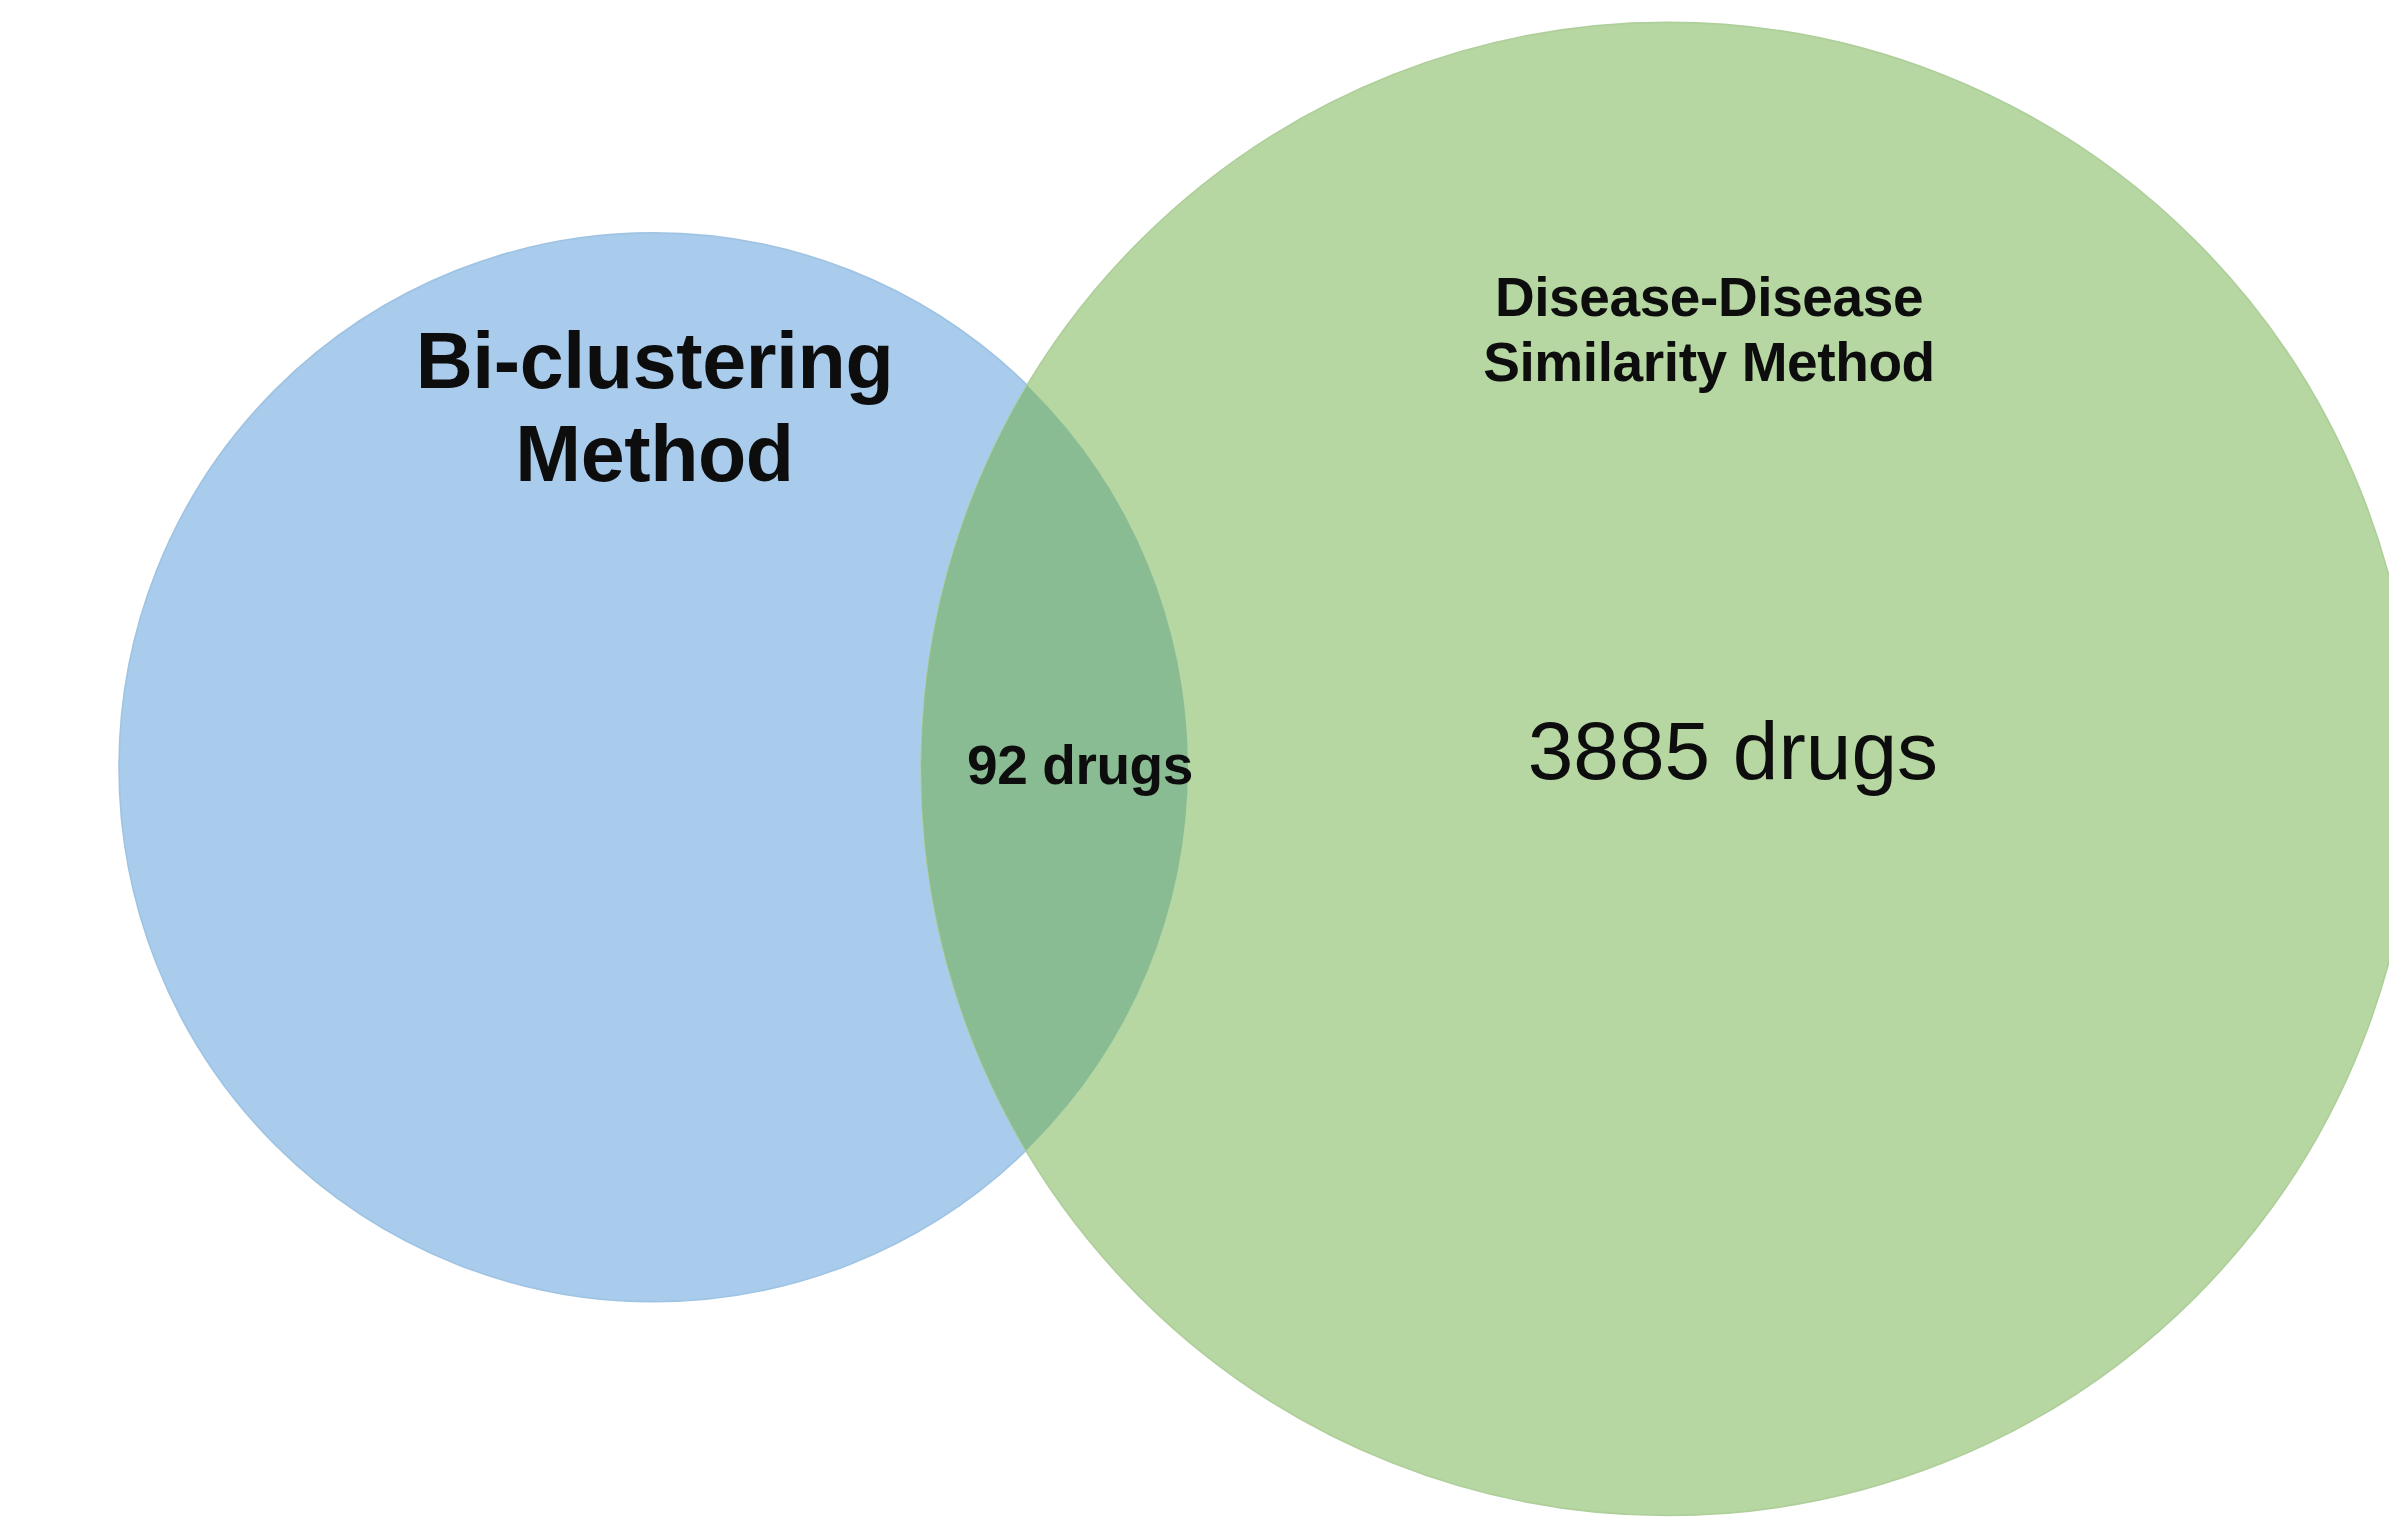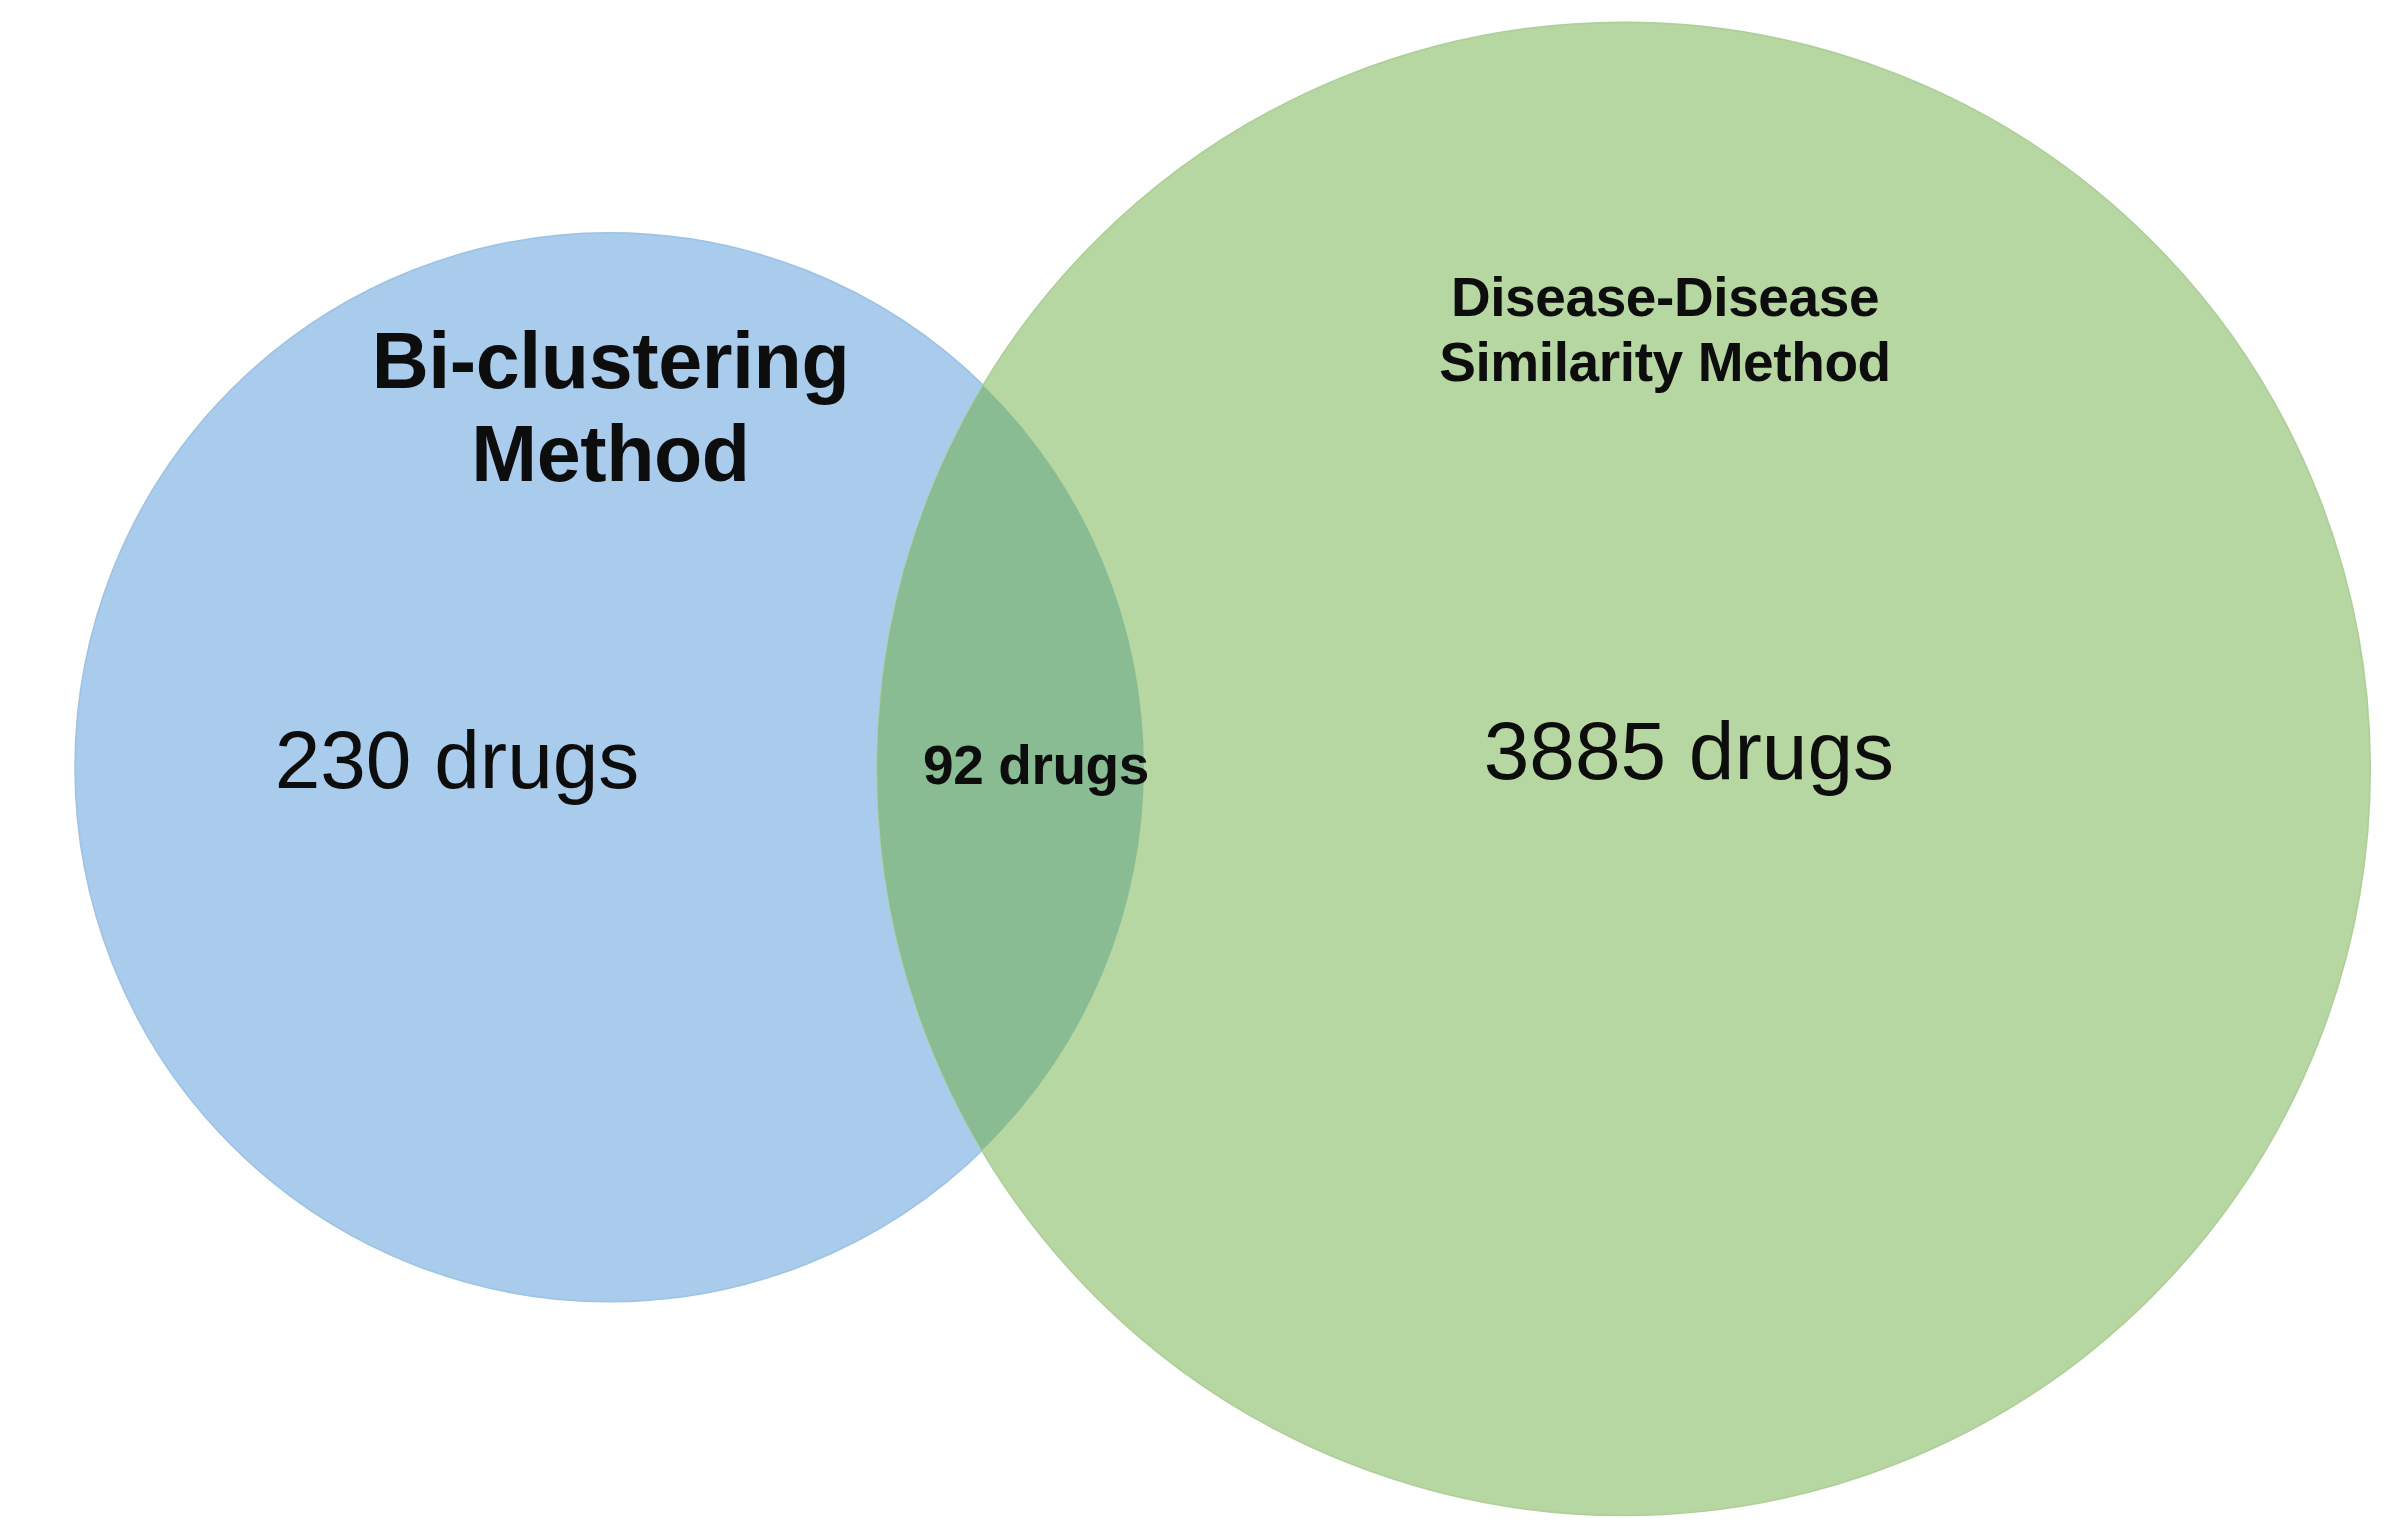--- a/index.html
+++ b/index.html
@@ -12,20 +12,21 @@
     width: 2389px;
     height: 1537px;
     overflow: hidden;
     font-family: "Liberation Sans", sans-serif;
   }
   #venn-stage {
     position: relative;
     width: 2078px;
     height: 1537px;
     background: #ffffff;
+    margin-left: 44px;
   }
   #venn-svg {
     position: absolute;
     inset: 0;
     display: block;
   }
   .label-layer {
     position: absolute;
     inset: 0;
     pointer-events: none;
@@ -104,21 +105,20 @@
     <g clip-path="url(#clip-left-circle)">
       <circle cx="1990" cy="942" r="915" fill="#8ABC94"></circle>
     </g>
   </svg>
 
   <div class="label-layer">
 
     <div class="vlabel bold" id="label-left-title">Bi-clustering
 Method</div>
 
-    <div class="vlabel regular" id="label-left-count">230 drugs</div>
 
     <div class="vlabel bold" id="label-intersection-count">92 drugs</div>
 
     <div class="vlabel bold" id="label-right-title">Disease-Disease
 Similarity Method</div>
 
     <div class="vlabel regular" id="label-right-count">3885 drugs</div>
 
   </div>
 </div>

